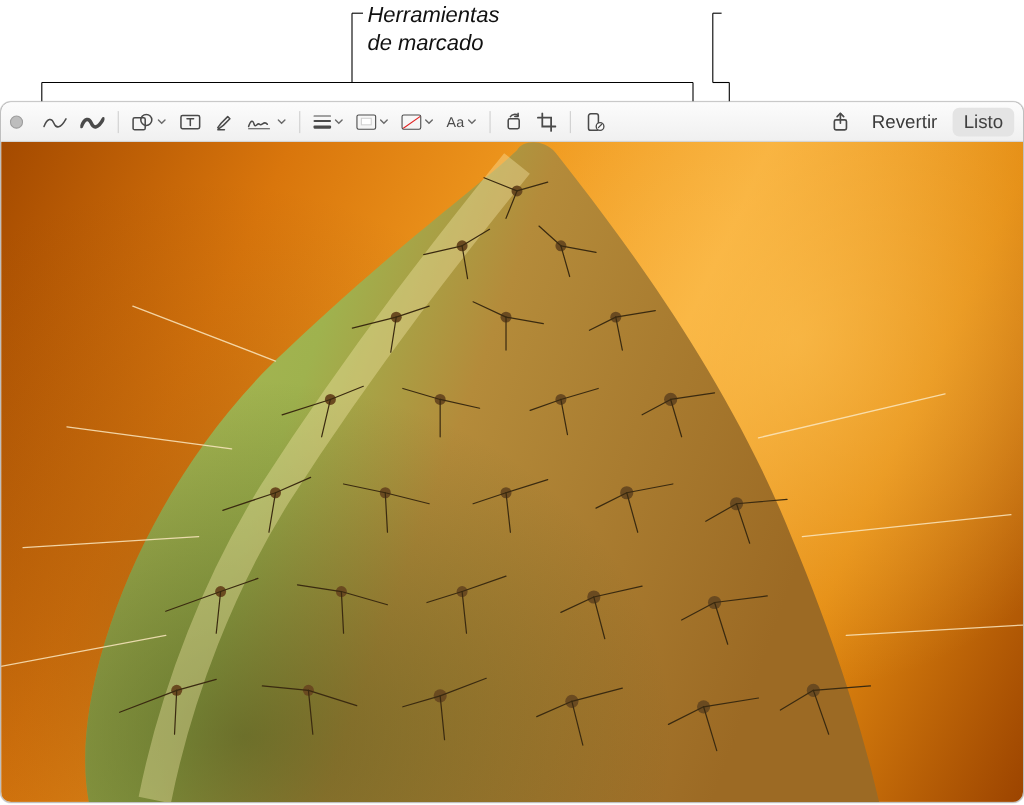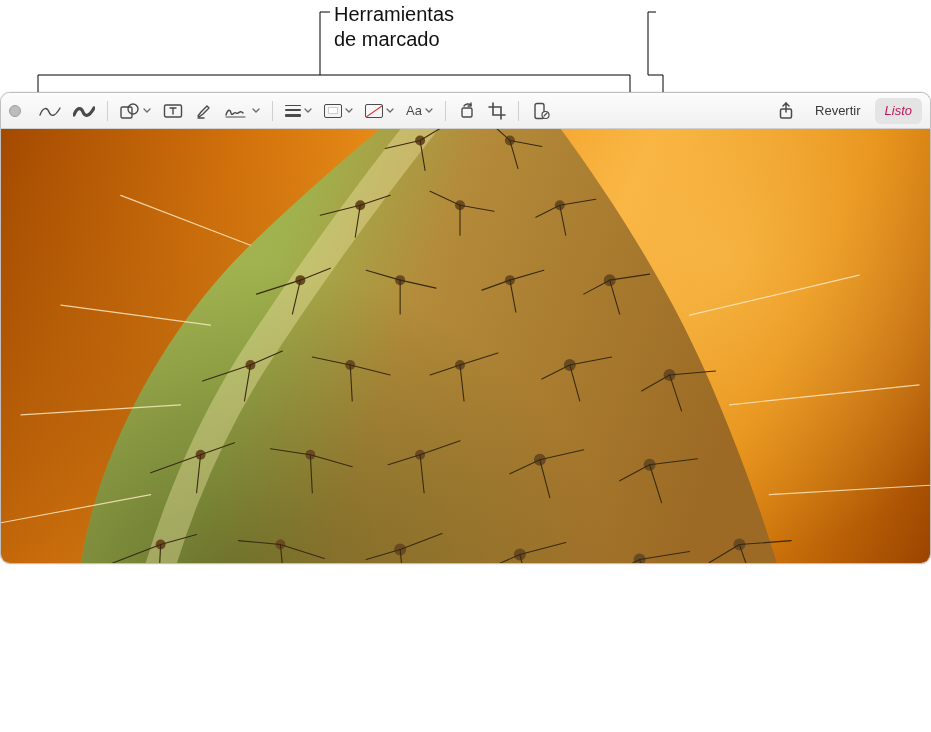--- a/index.html
+++ b/index.html
@@ -17,36 +17,37 @@
     top: 0; left: 0; right: 0;
     height: 100px;
     pointer-events: none;
   }
   .callout-label {
     position: absolute;
     font-size: 20px;
     color: #111;
     line-height: 1.25;
     white-space: pre;
+    font-style: italic;
   }
   .callouts svg {
     position: absolute;
     top: 0; left: 0;
     width: 931px; height: 100px;
     overflow: visible;
   }
   .callouts svg line { stroke: #000; stroke-width: 1; }
 
   
   .window {
     position: absolute;
     left: 0px;
     top: 92px;
     width: 931px;
-    height: 472px;
+    height: 638px;
     border: 1px solid #bfbfbf;
     border-radius: 10px;
     overflow: hidden;
     background: #fff;
     box-shadow: 0 0 0 0.5px rgba(0,0,0,0.1);
   }
   .toolbar {
     display: flex;
     align-items: center;
     height: 36px;
@@ -85,29 +86,28 @@
     margin: 0 6px;
     flex: 0 0 auto;
   }
   .spacer { flex: 1; }
   .btn-text {
     height: 26px;
     padding: 0 10px;
     display: inline-flex;
     align-items: center;
     justify-content: center;
-    font-size: 13px;
+    font-size: 17px;
     color: #3a3a3a;
     border-radius: 6px;
     margin-left: 4px;
   }
   .btn-text.pill {
     background: #e4e4e4;
-    color: #be185d;
-    font-style: italic;
+    color: #404040;
   }
   .fill-swatch-outer {
     width: 18px; height: 14px;
     border: 1.5px solid #4a4a4a;
     border-radius: 2px;
     display: inline-flex;
     align-items: center;
     justify-content: center;
   }
   .fill-none {

